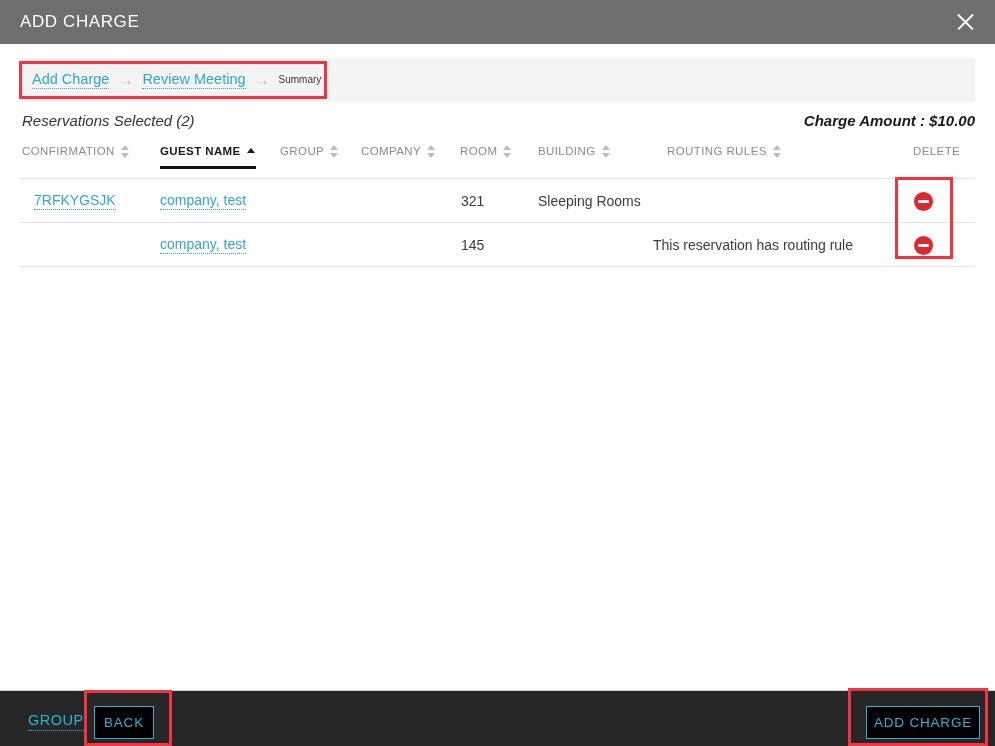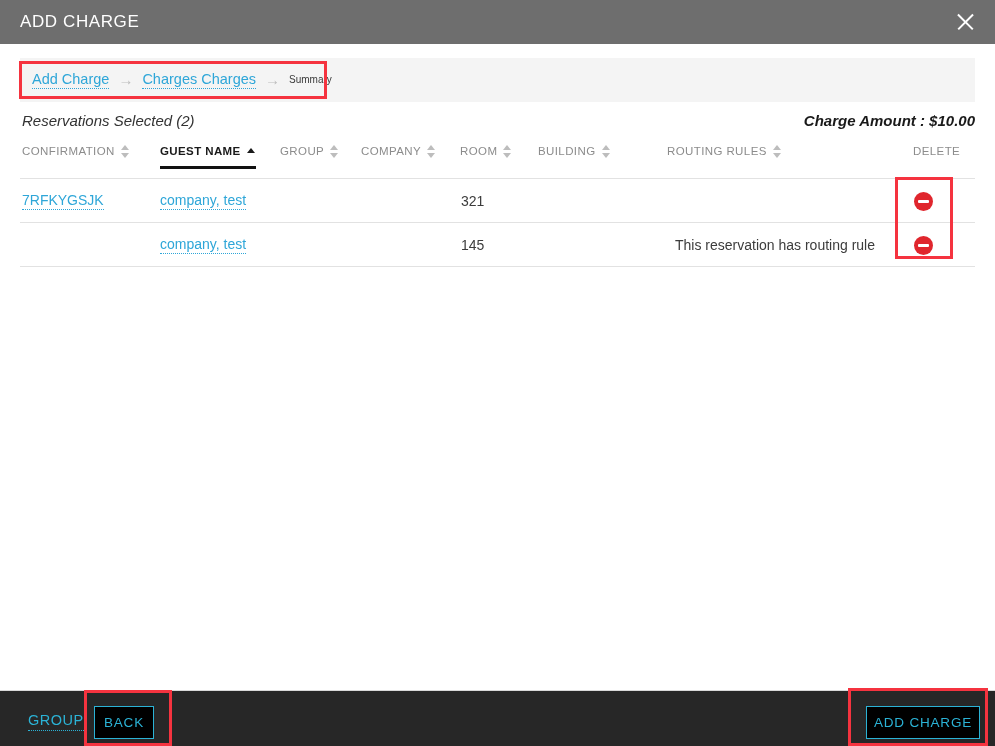--- a/index.html
+++ b/index.html
@@ -234,21 +234,21 @@
 
 <div class="titlebar">
   <div class="titlebar-title">ADD CHARGE</div>
   <div class="close-btn"></div>
 </div>
 
 <div class="crumb-band">
   <div class="crumb-inner">
     <span class="crumb-link">Add Charge</span>
     <span class="crumb-sep">→</span>
-    <span class="crumb-link">Charges Charges</span>
+    <span class="crumb-link">Review Meeting</span>
     <span class="crumb-sep">→</span>
     <span class="crumb-current">Summary</span>
   </div>
 </div>
 <div class="hl" id="hl-crumb"></div>
 
 <div class="summary-row">
   <div class="res-selected">Reservations Selected (2)</div>
   <div class="charge-amount">Charge Amount : $10.00</div>
 </div>
@@ -304,44 +304,45 @@
       </span>
   </div>
   <div class="col" style="left:913px">
     <span class="lbl">DELETE</span>
   </div>
 </div>
 
 <div class="rowsep" style="top:178px"></div>
 
 <div class="trow" style="top:179px">
-  <div class="cell link" style="left:22px">
+  <div class="cell link" style="left:34px">
       <span>7RFKYGSJK</span>
     </div>
   <div class="cell link" style="left:160px">
       <span>company, test</span>
     </div>
   <div class="cell" style="left:280px"></div>
   <div class="cell" style="left:361px"></div>
   <div class="cell" style="left:461px">321</div>
+  <div class="cell" style="left:538px">Sleeping Rooms</div>
   <div class="cell" style="left:914px">
       <span class="del-icon"></span>
     </div>
 </div>
 
 <div class="rowsep" style="top:222px"></div>
 
 <div class="trow" style="top:223px">
   <div class="cell link" style="left:160px">
       <span>company, test</span>
     </div>
   <div class="cell" style="left:280px"></div>
   <div class="cell" style="left:361px"></div>
   <div class="cell" style="left:461px">145</div>
-  <div class="cell" style="left:675px">This reservation has routing rule</div>
+  <div class="cell" style="left:653px">This reservation has routing rule</div>
   <div class="cell" style="left:914px">
       <span class="del-icon"></span>
     </div>
 </div>
 
 <div class="rowsep" style="top:266px"></div>
 
 <div class="hl" id="hl-delete"></div>
 
 <div class="footer"></div>

